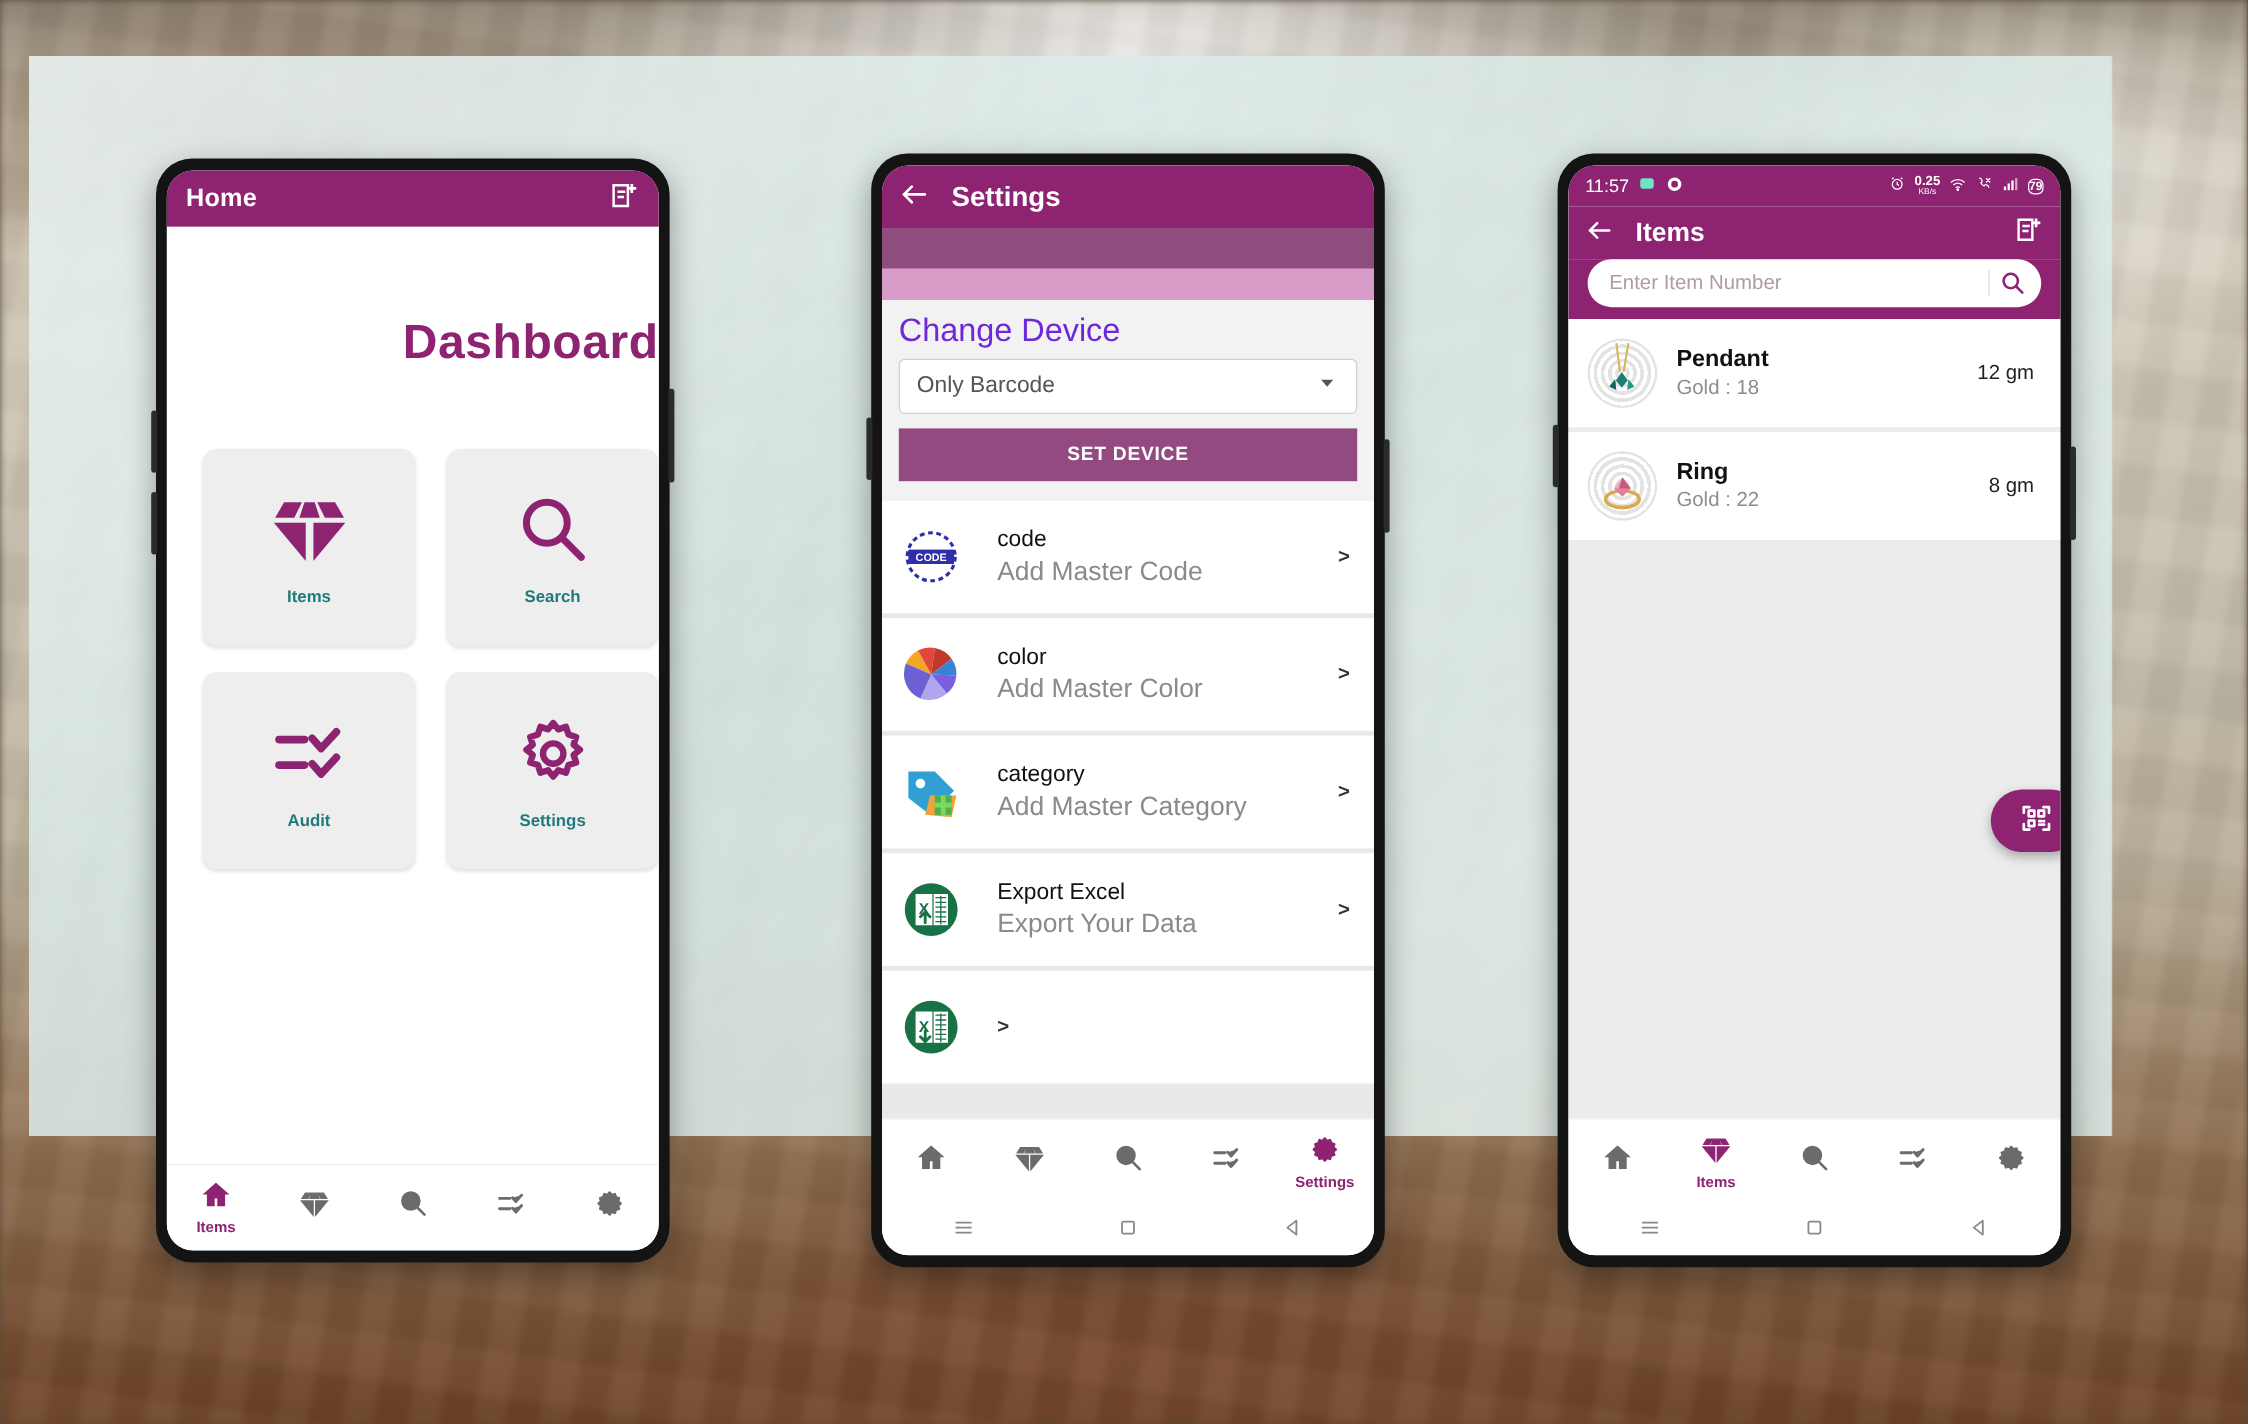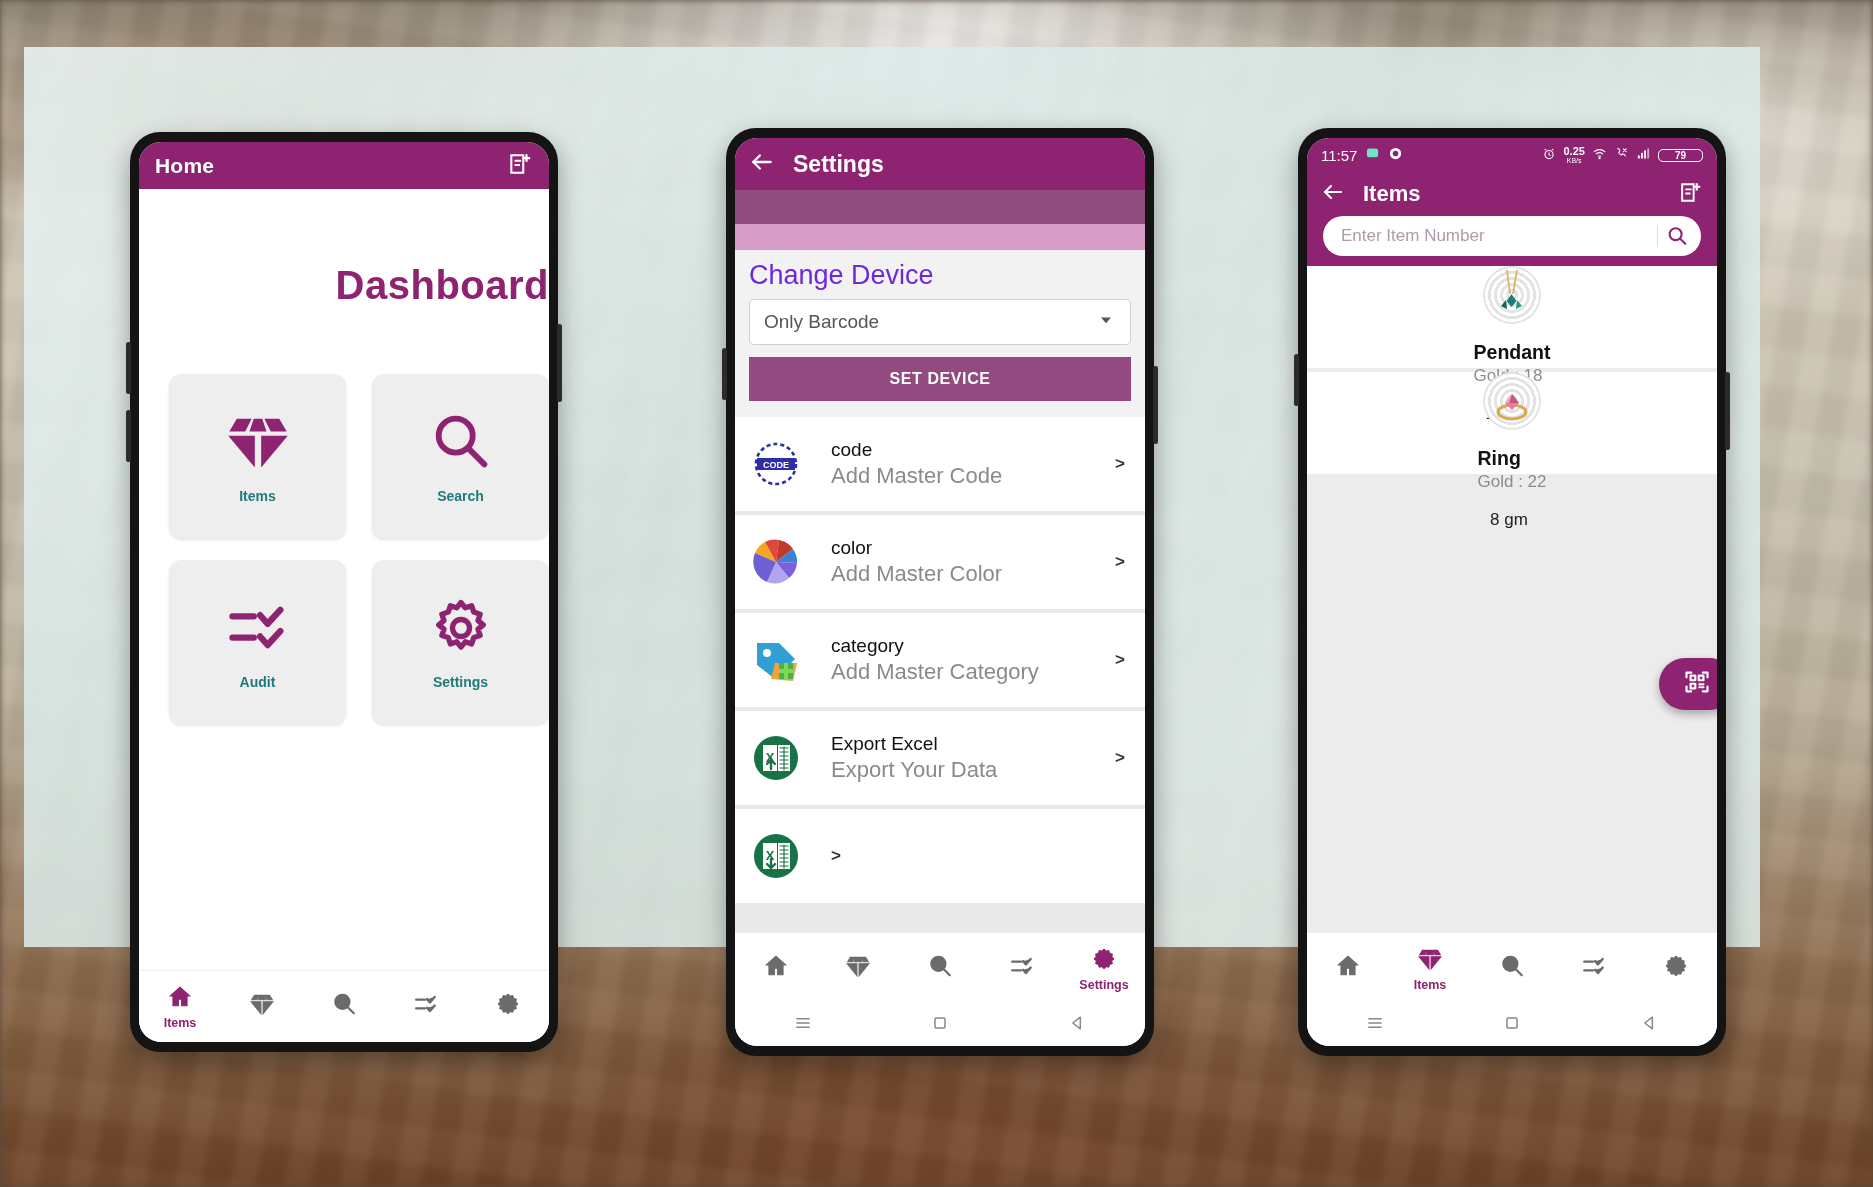--- a/index.html
+++ b/index.html
@@ -155,22 +155,22 @@
     height:40px; background:#fff; border-radius:20px;
     display:flex; align-items:center; padding:0 6px 0 18px;
   }
   .p3-search input{
     flex:1; border:none; outline:none; font-size:17px; color:#333;
     font-family:"Liberation Sans", sans-serif; background:transparent;
   }
   .p3-search input::placeholder{ color:#b09aaa; }
   .p3-list{ flex:1; background:#ececec; position:relative; }
   .irow{
-    background:#fff; height:102px; display:flex; align-items:center;
-    padding:0 16px; gap:16px; margin-bottom:4px;flex-direction:column;
+    background:#fff; height:90px; display:flex; align-items:center;
+    padding:0 16px; gap:16px; margin-bottom:4px;
   }
   .avatar{
     width:58px; height:58px; border-radius:50%; flex:none; overflow:hidden;
     background:
       repeating-radial-gradient(circle at 50% 50%, #ffffff 0 3px, #e3e3e3 3px 6px);
     position:relative;
   }
   .avatar svg{ position:absolute; inset:0; width:100%; height:100%; }
   .irow .itext{ flex:1; }
   .irow .ititle{ font-size:19.5px; color:#111; font-weight:600; line-height:1.3; }
@@ -522,21 +522,21 @@
             </svg>
         </span>
         <span>
           <svg viewBox="0 0 24 24" width="15" height="15">
               <rect x="3" y="15" width="3" height="5" fill="#fff"></rect>
               <rect x="8" y="11" width="3" height="9" fill="#fff"></rect>
               <rect x="13" y="7" width="3" height="13" fill="#fff"></rect>
               <rect x="18" y="4" width="3" height="16" fill="#d6a6c8"></rect>
             </svg>
         </span>
-        <span style="border:1.6px solid #fff; border-radius:5px; padding:0 16px; font-size:10px; font-weight:bold;">79</span>
+        <span style="border:1.6px solid #fff; border-radius:5px; padding:0 0; font-size:10px; font-weight:bold;">79</span>
       </span>
     </div>
 
     <div class="p3-appbar">
       <span>
         <svg viewBox="0 0 24 24" width="24" height="24" fill="none" stroke="#fff" stroke-width="2.1" stroke-linecap="round" stroke-linejoin="round">
             <path d="M20 12H4"></path>
             <path d="M10 6 4 12l6 6"></path>
           </svg>
       </span>

